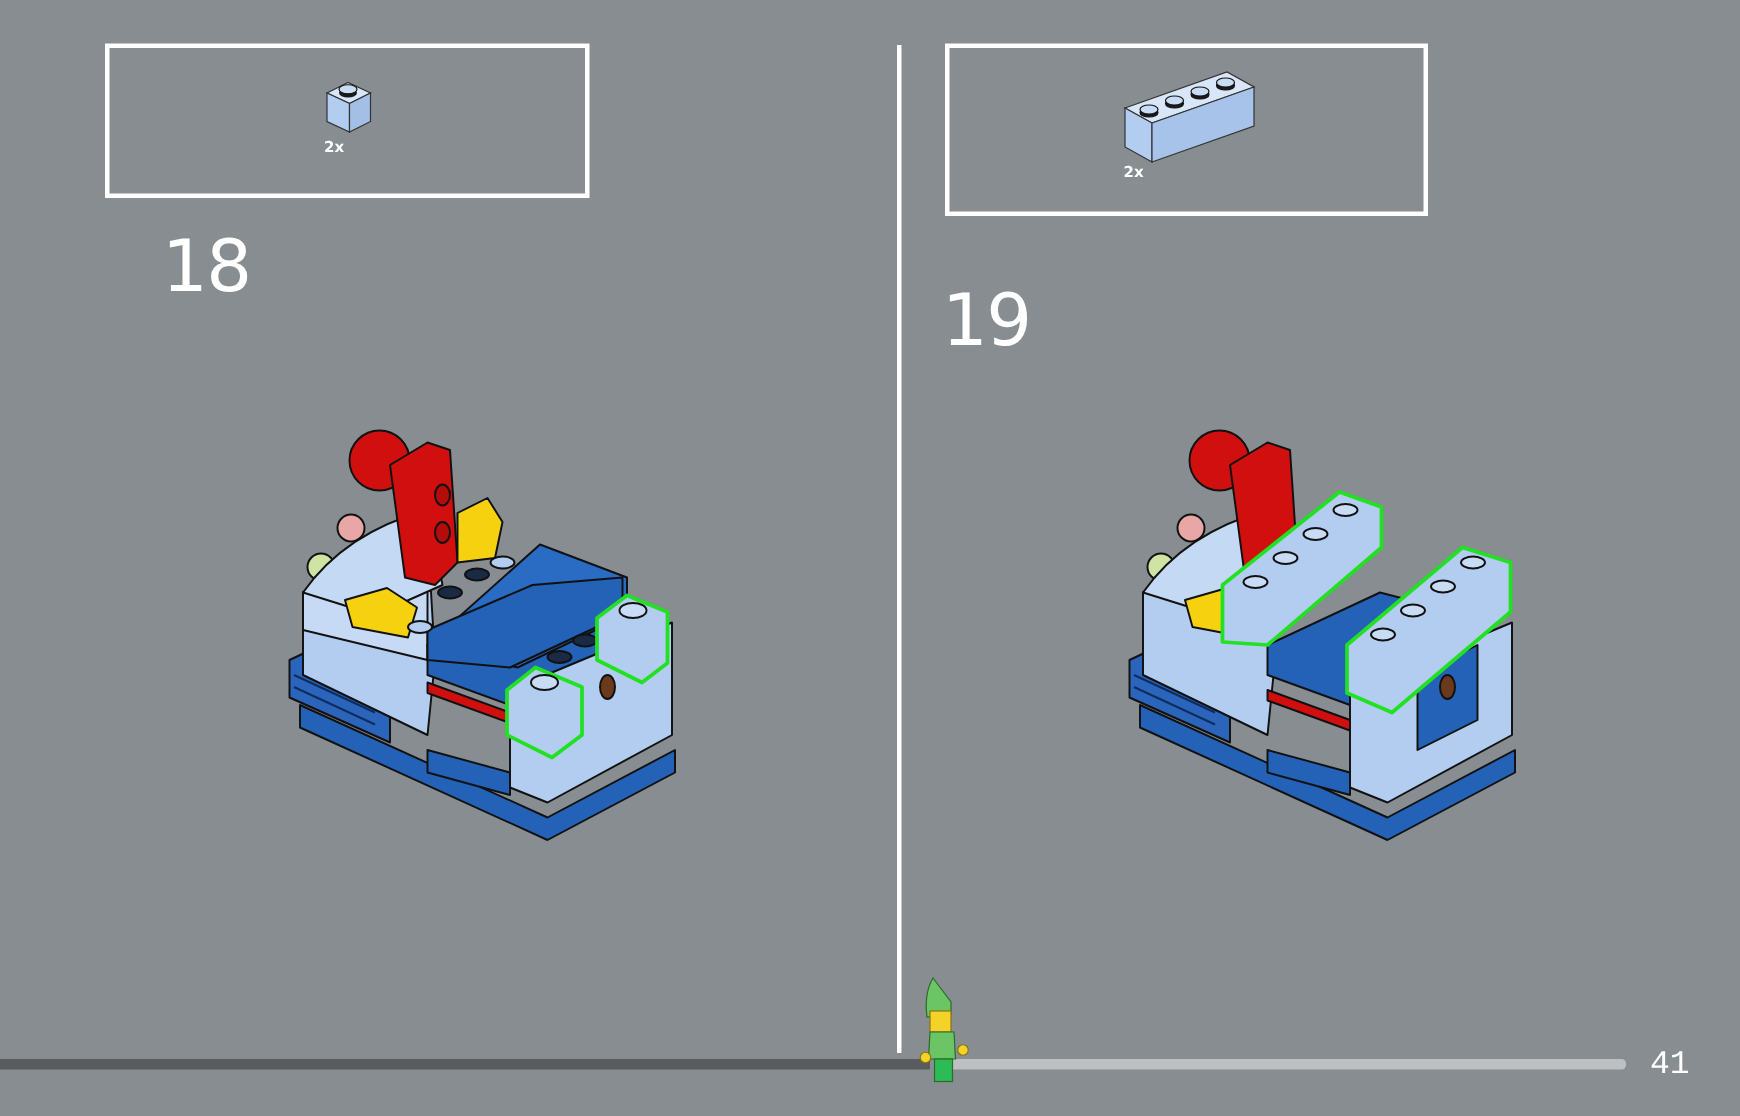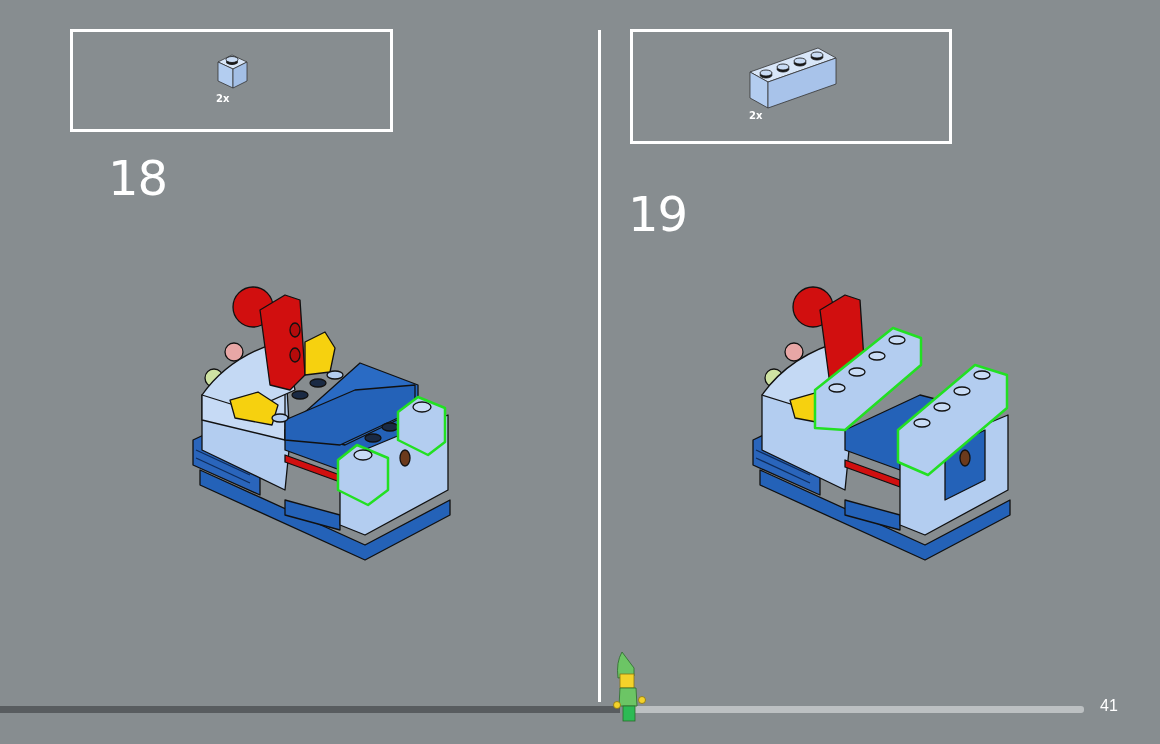--- a/index.html
+++ b/index.html
@@ -15,21 +15,21 @@
     position:absolute; color:#ffffff; font-weight:bold; font-size:10px;
     font-family:"DejaVu Sans", sans-serif;
   }
   .stepnum {
     position:absolute; color:#ffffff; font-size:48px; font-weight:normal;
     font-family:"DejaVu Sans", sans-serif; letter-spacing:-1px; line-height:1;
   }
   .divider { position:absolute; left:598px; top:30px; width:3px; height:672px; background:#ffffff; }
   .progress-done { position:absolute; left:0; top:706px; width:620px; height:7px; background:#585c5f; }
   .progress-rest { position:absolute; left:626px; top:706px; width:458px; height:7px; background:#bcc0c2; border-radius:3px; }
-  .pagenum { position:absolute; left:1100px; top:697px; color:#ffffff; font-size:16px; font-family:Liberation Sans, sans-serif; }
+  .pagenum { position:absolute; left:1100px; top:697px; color:#ffffff; font-size:22px; font-family:Liberation Mono, monospace; }
   svg { position:absolute; overflow:visible; }
 </style>
 </head>
 <body>
 
 <div class="partsbox" style="left:70px;top:29px;width:323px;height:103px;"></div>
 <svg style="left:214px;top:52px;" width="36" height="40" viewBox="0 0 36 40">
   <polygon points="4,10 18,3 33,10 19,17" fill="#d8e6f8" stroke="#333" stroke-width="0.8"></polygon>
   <polygon points="4,10 19,17 19,36 4,29" fill="#b3cdf0" stroke="#333" stroke-width="0.8"></polygon>
   <polygon points="19,17 33,10 33,29 19,36" fill="#a3bfe6" stroke="#333" stroke-width="0.8"></polygon>

